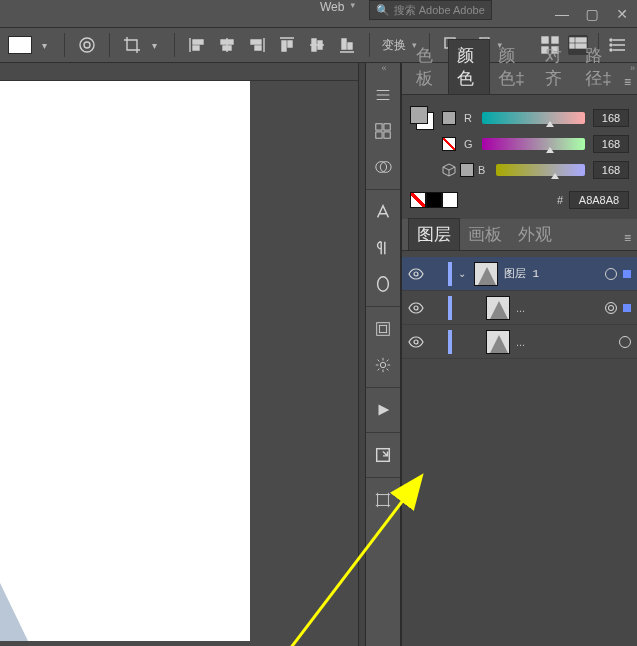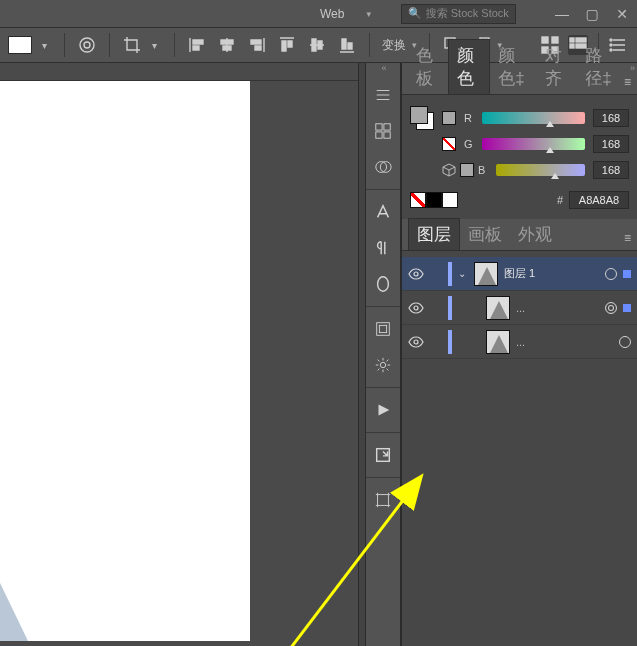--- a/index.html
+++ b/index.html
@@ -1,19 +1,19 @@
 <!DOCTYPE html>
 <html><head>
 <meta charset="utf-8">
 <style>
   * { box-sizing: border-box; margin: 0; padding: 0; font-family: "Microsoft YaHei", sans-serif; }
   body { background: #4a4a4a; width: 637px; height: 646px; overflow: hidden; position: relative; }
 
   
-  .menubar { height: 27px; background:#535353; display:flex; align-items:center; padding-left:320px; gap:22px; }
+  .menubar { height: 27px; background:#535353; display:flex; padding-left:320px; gap:6px; }
   .menubar .web-label { color:#c6c6c6; font-size:12px; }
   .menubar .web-arrow{font-size:9px;color:#aaa;}
   .menubar .search-box{display:flex;align-items:center;background:#424242;border:1px solid #2f2f2f;height:20px;padding:0 6px;margin-left:8px;gap:4px;}
   .menubar .search-box .mag{color:#bdbdbd;font-size:11px;}
   .menubar .search-box .ph{color:#8a8a8a;font-size:11px;}
   .win-btns{margin-left:auto;display:flex;align-items:center;}
   .win-btn{width:30px;height:27px;display:flex;align-items:center;justify-content:center;color:#bdbdbd;font-size:14px;}
 
   
   .optbar{height:36px;background:#535353;border-top:1px solid #2f2f2f;border-bottom:1px solid #2f2f2f;display:flex;align-items:center;padding:0 8px;gap:10px;}
@@ -90,38 +90,38 @@
   .layers-body{padding-top:6px;}
   .lrow{display:flex;align-items:center;height:34px;border-bottom:1px solid #3d3d3d;padding:0 6px;gap:6px;}
   .lrow.sel{background:#3a4b6b;}
   .eye{width:16px;height:16px;}
   .eye svg{stroke:#d6d6d6;fill:none;stroke-width:1.2;}
   .lock{width:12px;}
   .lbar{width:4px;height:24px;background:#8ea8ff;}
   .twist{width:10px;color:#d6d6d6;font-size:10px;}
   .thumb{width:24px;height:24px;background:#ddd;border:1px solid #111;position:relative;overflow:hidden;}
   .thumb .t{position:absolute;bottom:0;left:3px;width:0;height:0;border-left:9px solid transparent;border-right:9px solid transparent;border-bottom:18px solid #888;}
-  .lname{color:#e6e6e6;font-size:11px;flex:1;}
+  .lname{color:#e6e6e6;font-size:11px;flex:1;font-family:Liberation Mono, monospace;}
   .ldots{color:#bbb;font-size:11px;flex:1;}
   .ring{width:12px;height:12px;border:1.2px solid #d0d0d0;border-radius:50%;}
   .ring.dbl{border:1.2px solid #d0d0d0;box-shadow:inset 0 0 0 2px #474747, inset 0 0 0 3px #d0d0d0;}
   .sq{width:8px;height:8px;background:#6a8cff;}
 
   
   .arrow-ann{position:absolute;left:245px;top:405px;pointer-events:none;}
 </style>
 </head>
 <body>
 
 <div class="menubar">
   <span class="web-label">Web</span>
   <span class="web-arrow">▾</span>
   <div class="search-box">
     <span class="mag">🔍</span>
-    <span class="ph">搜索 Stock Stock</span>
+    <span class="ph">搜索 Adobe Adobe</span>
   </div>
   <div class="win-btns">
     <div class="win-btn">—</div>
     <div class="win-btn">▢</div>
     <div class="win-btn">✕</div>
   </div>
 </div>
 
 <div class="optbar">
   <div class="swatch"></div>

